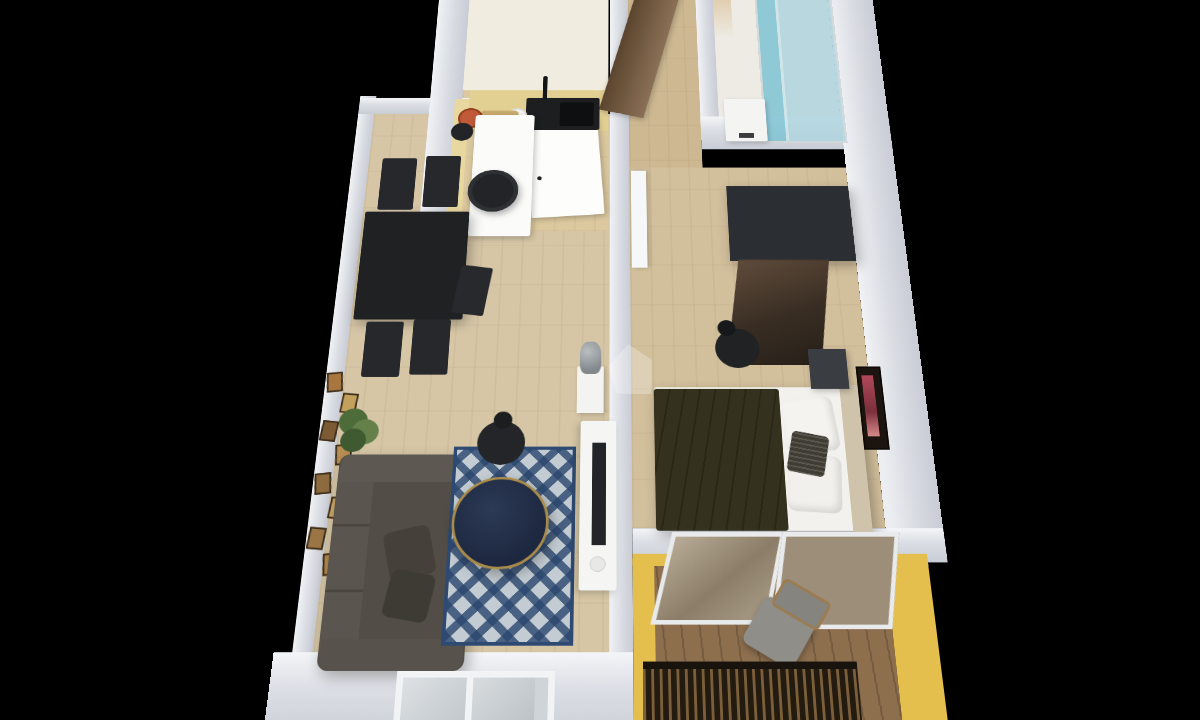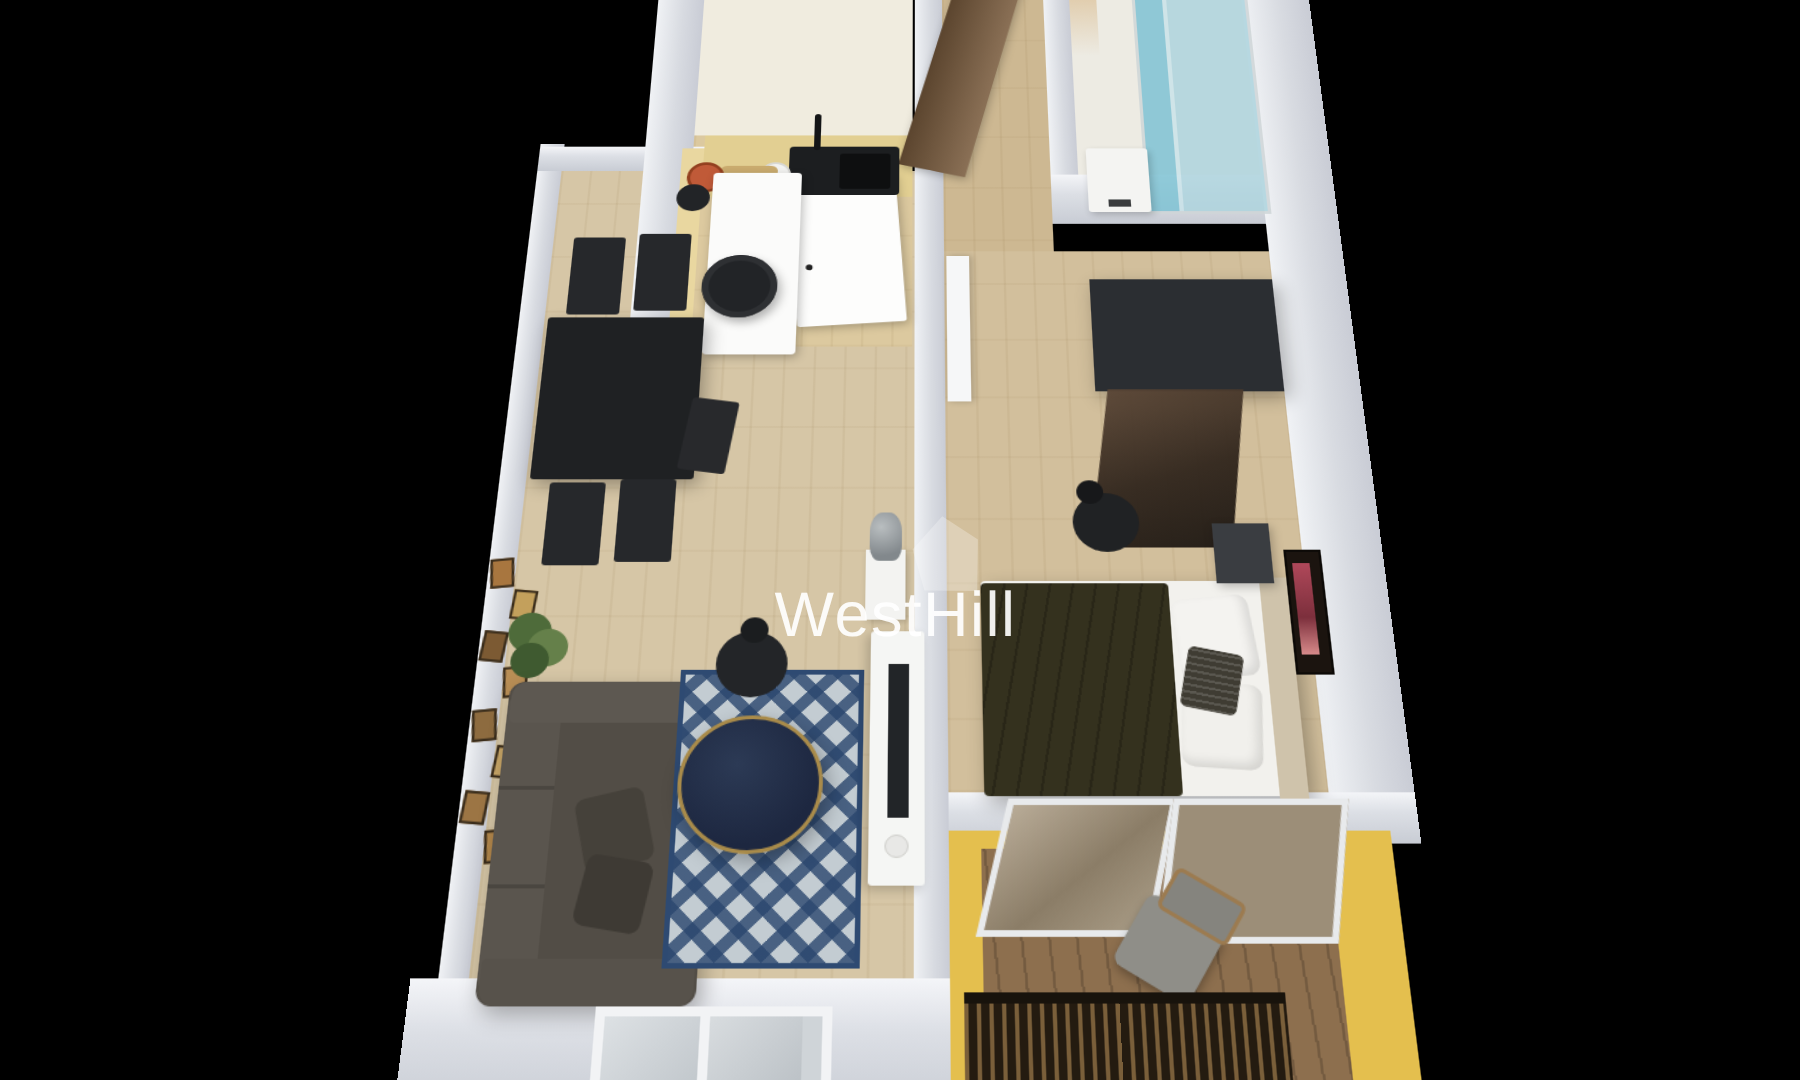--- a/index.html
+++ b/index.html
@@ -173,16 +173,15 @@
       <span class="abs" style="left:0;top:0;width:68px;height:58px;background:linear-gradient(135deg,#dde1e4,#bfc5ca);"></span>
       <span class="abs" style="left:75px;top:0;width:66px;height:58px;background:linear-gradient(135deg,#d8dcdf,#b9bfc4);"></span>
     </div>
 
   </div>
 
   <div class="watermark">
     <svg class="wm-logo" width="50" height="58" viewBox="0 0 50 58">
       <path d="M25 2 L47 20 L43 54 L8 50 L3 22 Z" fill="rgba(255,255,255,0.55)"></path>
     </svg>
-    <div class="wm-text" style="color: rgba(255, 255, 255, 0.92);">WestHill</div>
   </div>
 
 </div>
 
 </body></html>

